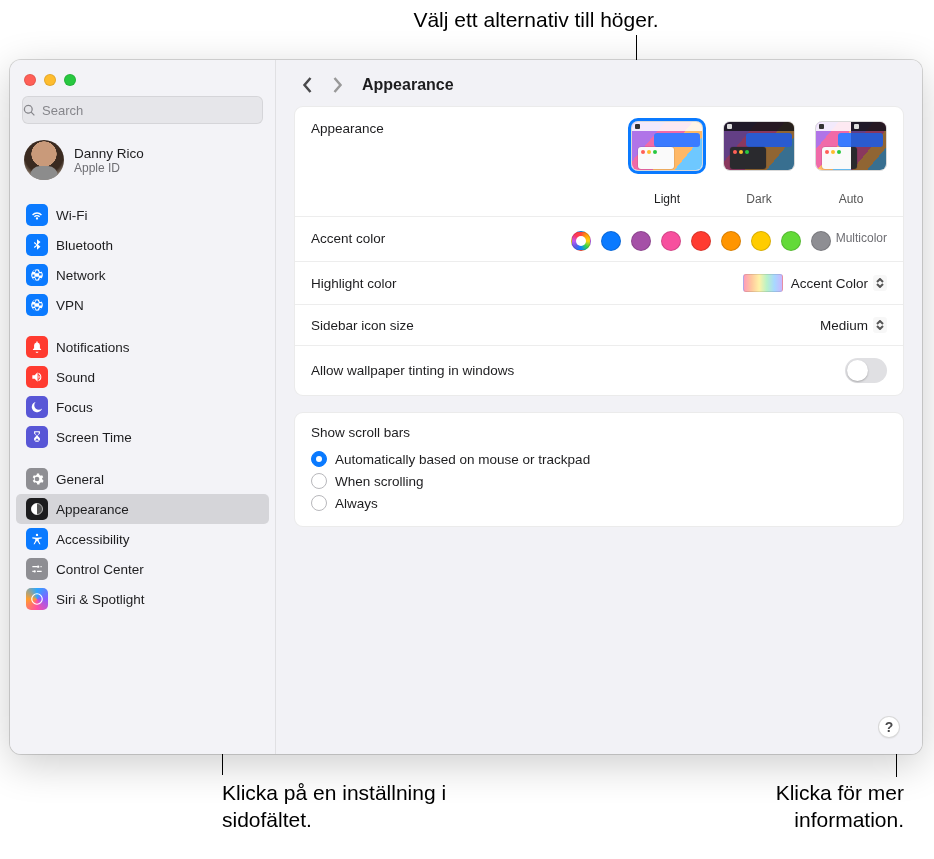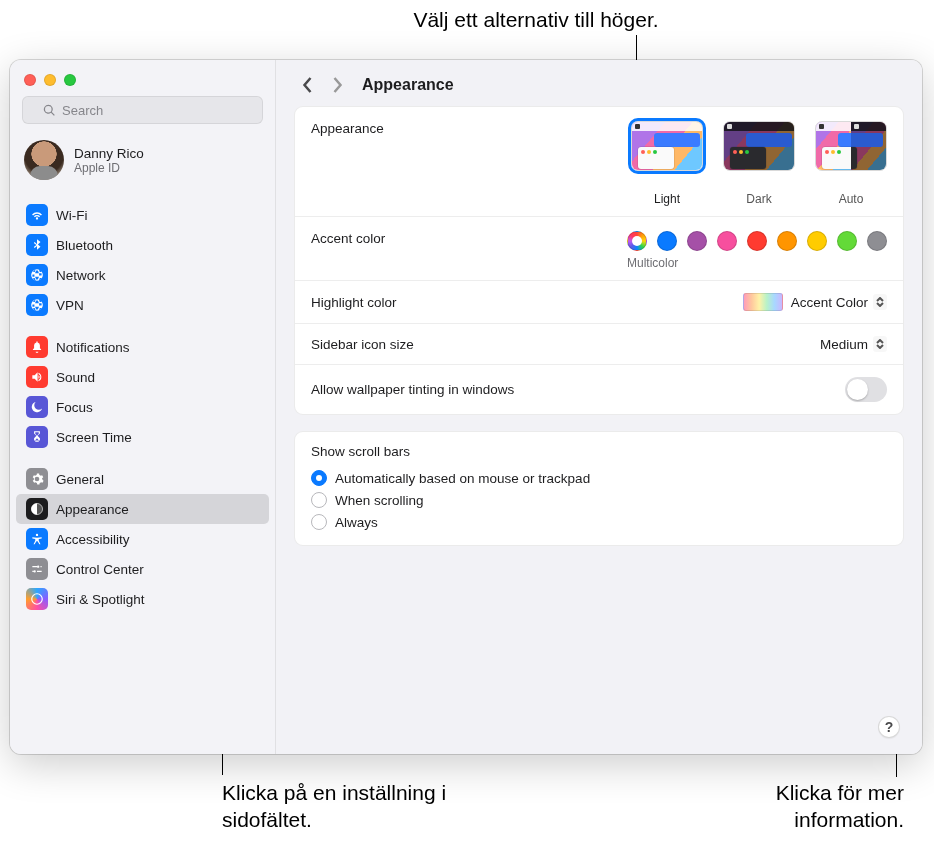--- a/index.html
+++ b/index.html
@@ -57,21 +57,21 @@
   .tl.green { background:#28c840; border:0.5px solid rgba(0,0,0,0.1);}
   
   .search {
     margin: 0 12px 8px;
     height: 28px;
     background: rgba(0,0,0,0.05);
     border: 1px solid rgba(0,0,0,0.08);
     border-radius: 6px;
     display: flex;
     align-items: center;
-    padding: 0 20px;
+    padding: 0 0;
     gap: 6px;
     color: #86868b;
     font-size: 13px;
   }
   .search svg { width:13px; height:13px; fill:#86868b; }
   
   .user-row {
     display:flex; align-items:center; gap:10px;
     padding: 8px 14px 14px;
   }
@@ -158,21 +158,21 @@
   }
   .w1{ top:11px; left:22px; width:46px; height:14px; background:#3a7bff; }
   .w1.d{ background:#2a5bd0; }
   .w2{ top:25px; left:6px; width:36px; height:22px; background:#fafafa; box-shadow:0 0 0 0.5px rgba(0,0,0,0.15);} 
   .w2.d{ background:#2a2a2e; }
   .w2::before{ content:""; position:absolute; top:3px; left:3px; width:4px;height:4px;border-radius:50%;background:#ff5f57; box-shadow:6px 0 #febc2e, 12px 0 #28c840; }
   .thumb-auto .thumb-box{ display:flex; }
   .thumb-auto .half{ width:50%; height:100%; position:relative; overflow:hidden; }
   
   
-  .swbox { display:flex; flex-direction:column; align-items:flex-start; gap:5px;}
+  .swbox { display:flex; flex-direction:row; align-items:flex-start; gap:5px;}
   .swatches { display:flex; gap:10px; }
   .sw { width:20px; height:20px; border-radius:50%; border:0.5px solid rgba(0,0,0,0.15); }
   .sw.multi { background: conic-gradient(#ff453a,#ff9f0a,#ffd60a,#32d74b,#0a84ff,#5e5ce6,#bf5af2,#ff375f,#ff453a); position: relative;}
   .sw.multi::after{content:"";position:absolute;inset:4px;border-radius:50%;background:#fff;}
   .sw-cap { font-size:12px; color:#6e6e73; margin-left:0; }
   
   
   .hl-prev{ display:flex; align-items:center; gap:8px; }
   .hl-grad{ width:40px; height:18px; border-radius:3px;
     background: linear-gradient(90deg,#ff9db8,#ffc89e,#fff2a8,#b8f2c8,#a8d8ff,#c8b8ff);

